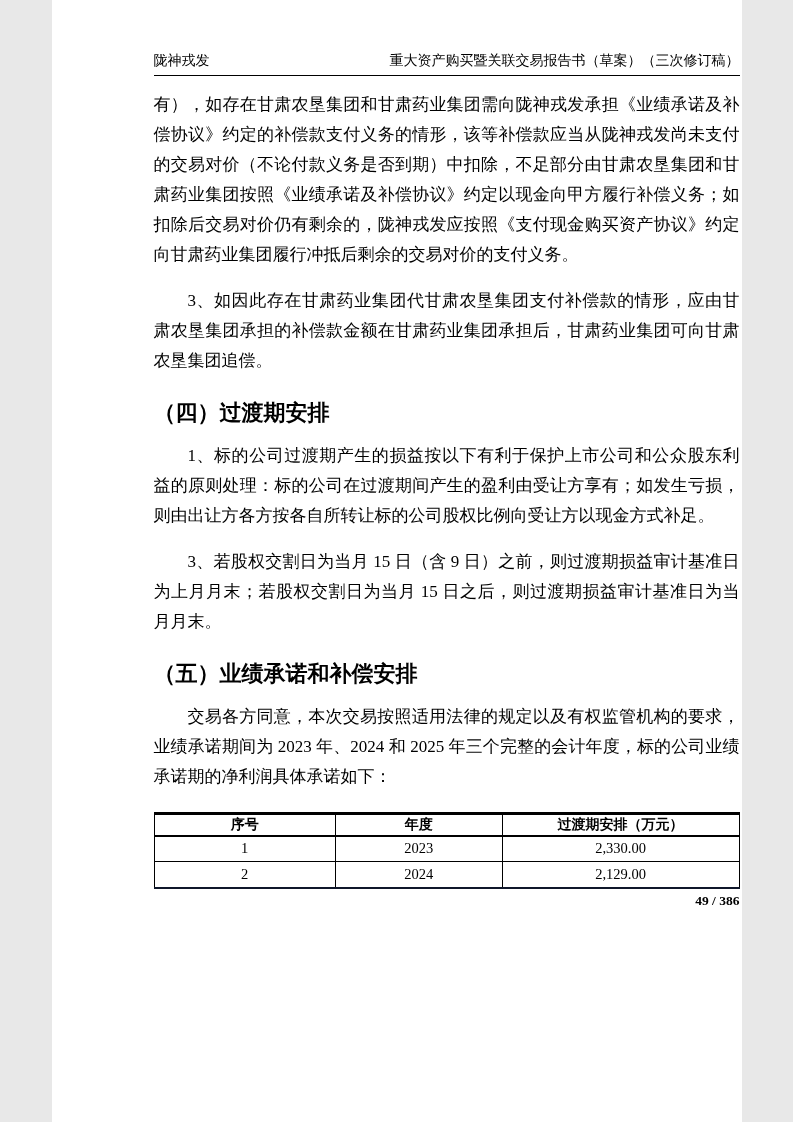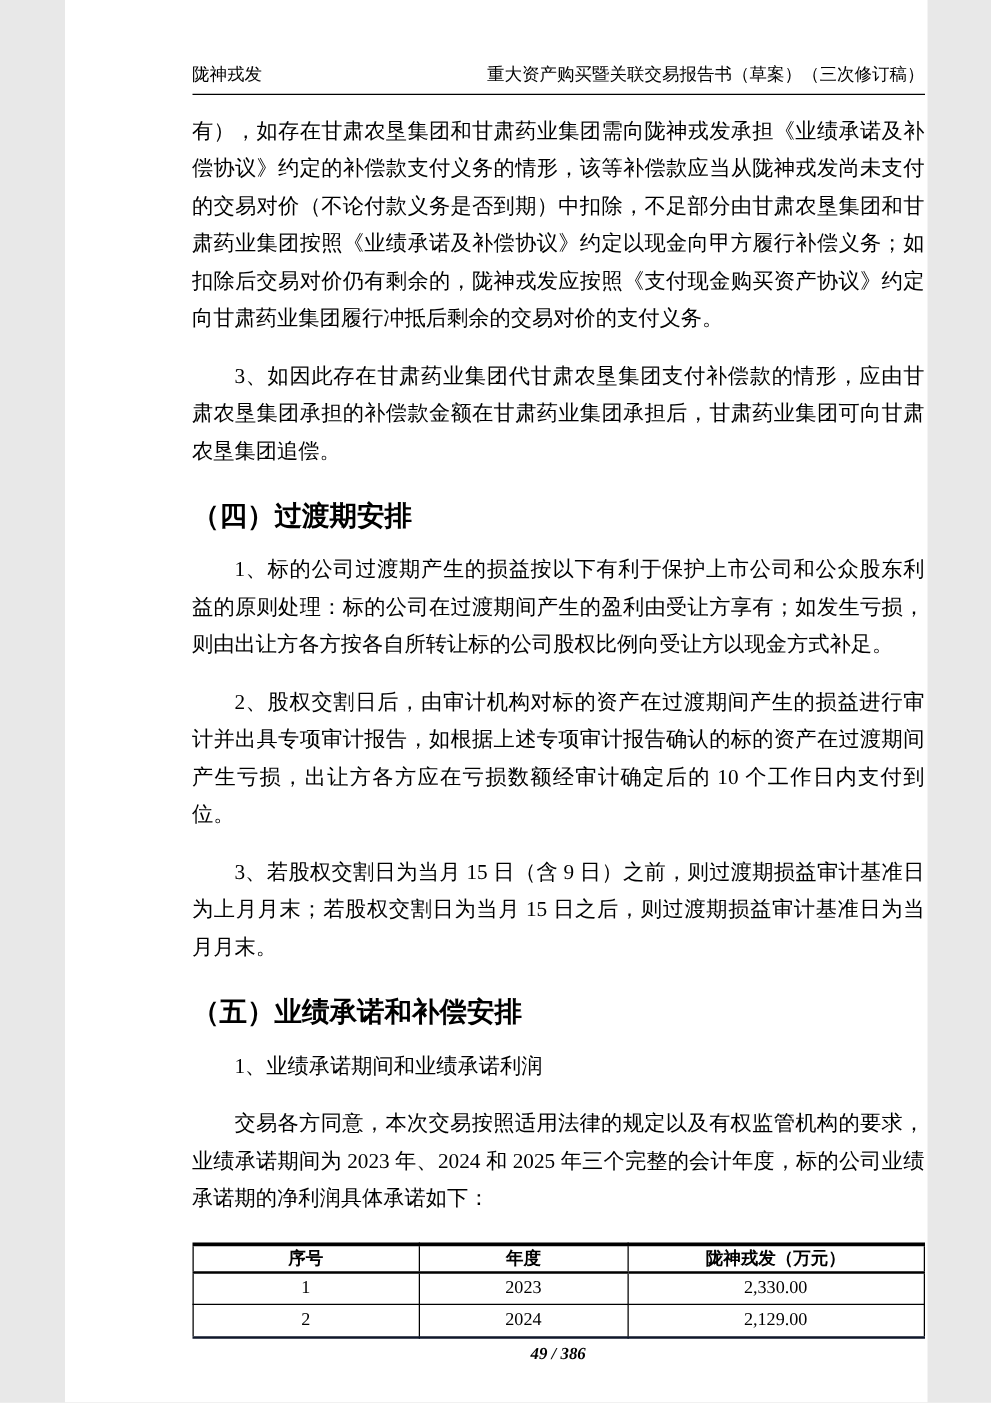--- a/index.html
+++ b/index.html
@@ -68,25 +68,24 @@
     border-bottom-width: 2px;
     height: 22px;
   }
   .promise-table td {
     font-size: 14.5px;
     height: 26px;
   }
   
   .page-num {
     margin-top: 4px;
-    text-align: center;
+    text-align: right;
     font-size: 13.5px;
     font-weight: bold;
     line-height: 16px;
-    font-style: italic;
   }
 </style>
 </head>
 <body>
 
 <div class="page">
   <div class="content">
 
     <div class="doc-header">
       <span>陇神戎发</span>
@@ -96,41 +95,39 @@
     <div class="doc-body">
 
       <p class="para no-indent">有），如存在甘肃农垦集团和甘肃药业集团需向陇神戎发承担《业绩承诺及补偿协议》约定的补偿款支付义务的情形，该等补偿款应当从陇神戎发尚未支付的交易对价（不论付款义务是否到期）中扣除，不足部分由甘肃农垦集团和甘肃药业集团按照《业绩承诺及补偿协议》约定以现金向甲方履行补偿义务；如扣除后交易对价仍有剩余的，陇神戎发应按照《支付现金购买资产协议》约定向甘肃药业集团履行冲抵后剩余的交易对价的支付义务。</p>
 
       <p class="para">3、如因此存在甘肃药业集团代甘肃农垦集团支付补偿款的情形，应由甘肃农垦集团承担的补偿款金额在甘肃药业集团承担后，甘肃药业集团可向甘肃农垦集团追偿。</p>
 
       <h2 class="sec-heading">（四）过渡期安排</h2>
 
       <p class="para">1、标的公司过渡期产生的损益按以下有利于保护上市公司和公众股东利益的原则处理：标的公司在过渡期间产生的盈利由受让方享有；如发生亏损，则由出让方各方按各自所转让标的公司股权比例向受让方以现金方式补足。</p>
 
-      <p class="para">2、股权交割日后，由审计机构对标的资产在过渡期间产生的损益进行审计并出具专项审计报告，如根据上述专项审计报告确认的标的资产在过渡期间产生亏损，出让方各方应在亏损数额经审计确定后的 10 个工作日内支付到位。</p>
 
       <p class="para">3、若股权交割日为当月 15 日（含 9 日）之前，则过渡期损益审计基准日为上月月末；若股权交割日为当月 15 日之后，则过渡期损益审计基准日为当月月末。</p>
 
       <h2 class="sec-heading">（五）业绩承诺和补偿安排</h2>
 
-      <p class="para">1、业绩承诺期间和业绩承诺利润</p>
 
       <p class="para tight">交易各方同意，本次交易按照适用法律的规定以及有权监管机构的要求，业绩承诺期间为 2023 年、2024 和 2025 年三个完整的会计年度，标的公司业绩承诺期的净利润具体承诺如下：</p>
 
       <table class="promise-table">
         <colgroup>
           <col style="width:31%">
           <col style="width:28.5%">
           <col style="width:40.5%">
         </colgroup>
         <thead>
           <tr>
             <th>序号</th>
             <th>年度</th>
-            <th>陇神戎发（万元）</th>
+            <th>过渡期安排（万元）</th>
           </tr>
         </thead>
         <tbody>
           <tr>
             <td>1</td>
             <td>2023</td>
             <td>2,330.00</td>
           </tr>
           <tr>
             <td>2</td>

